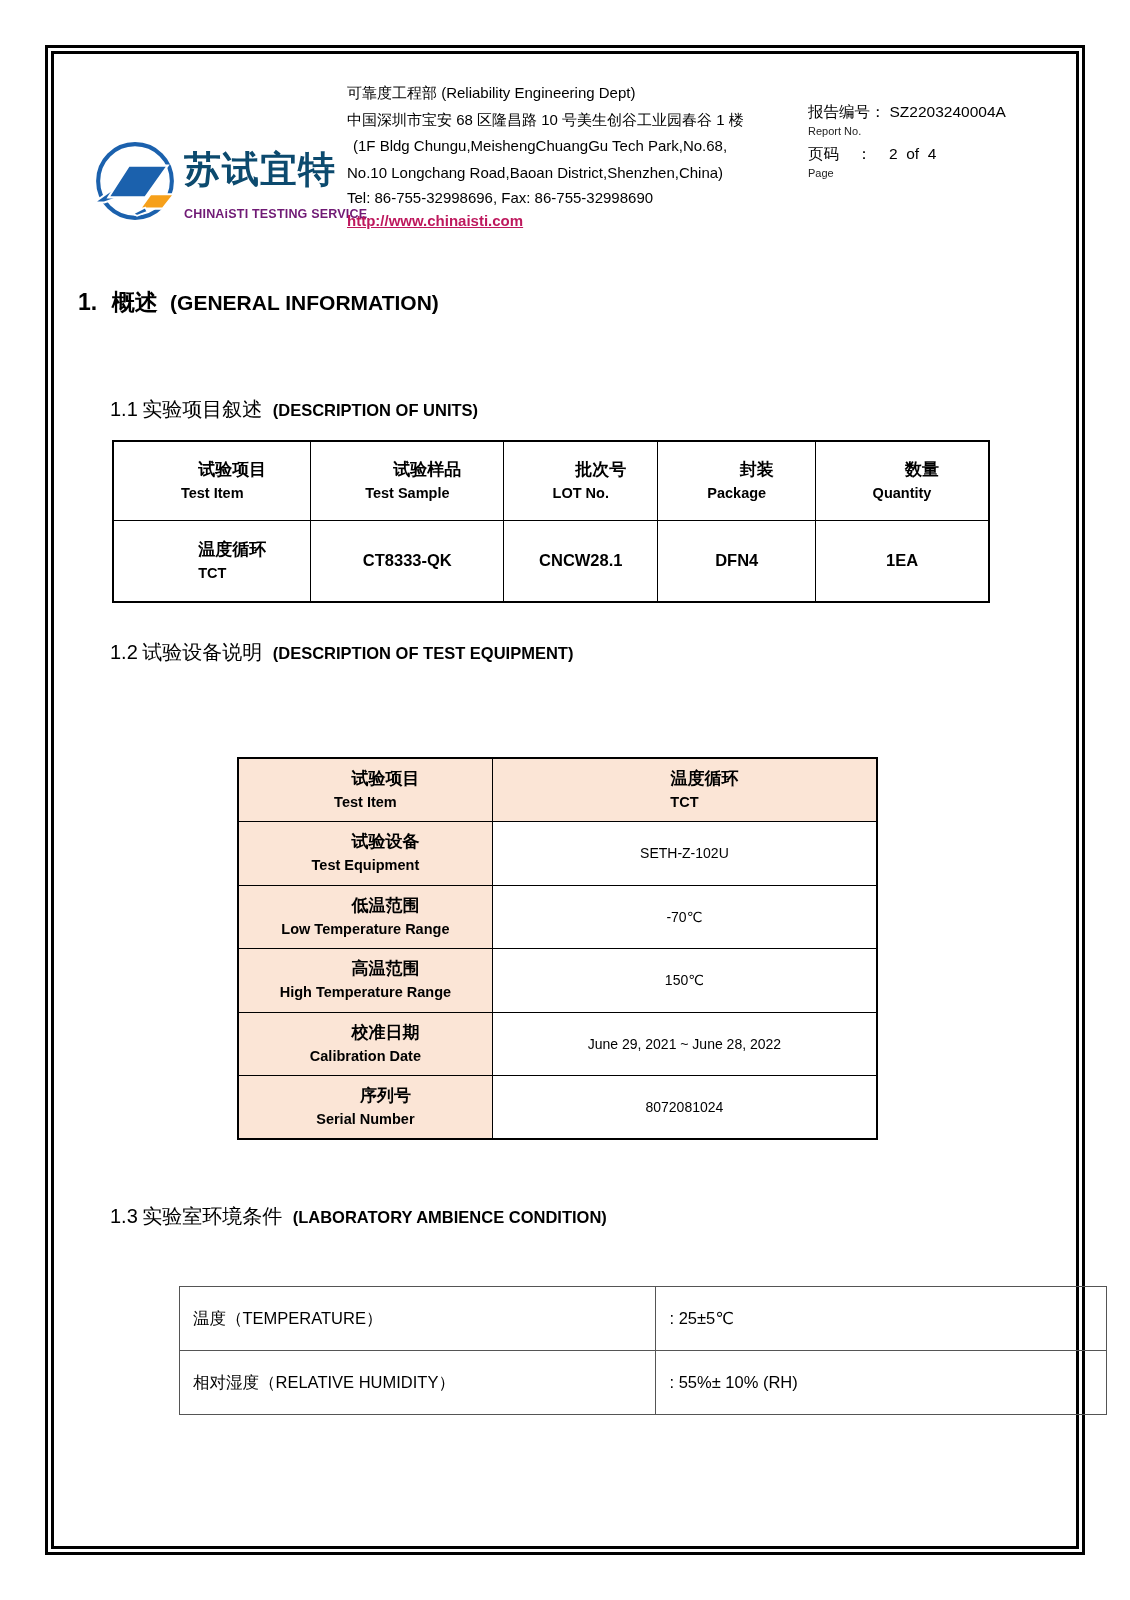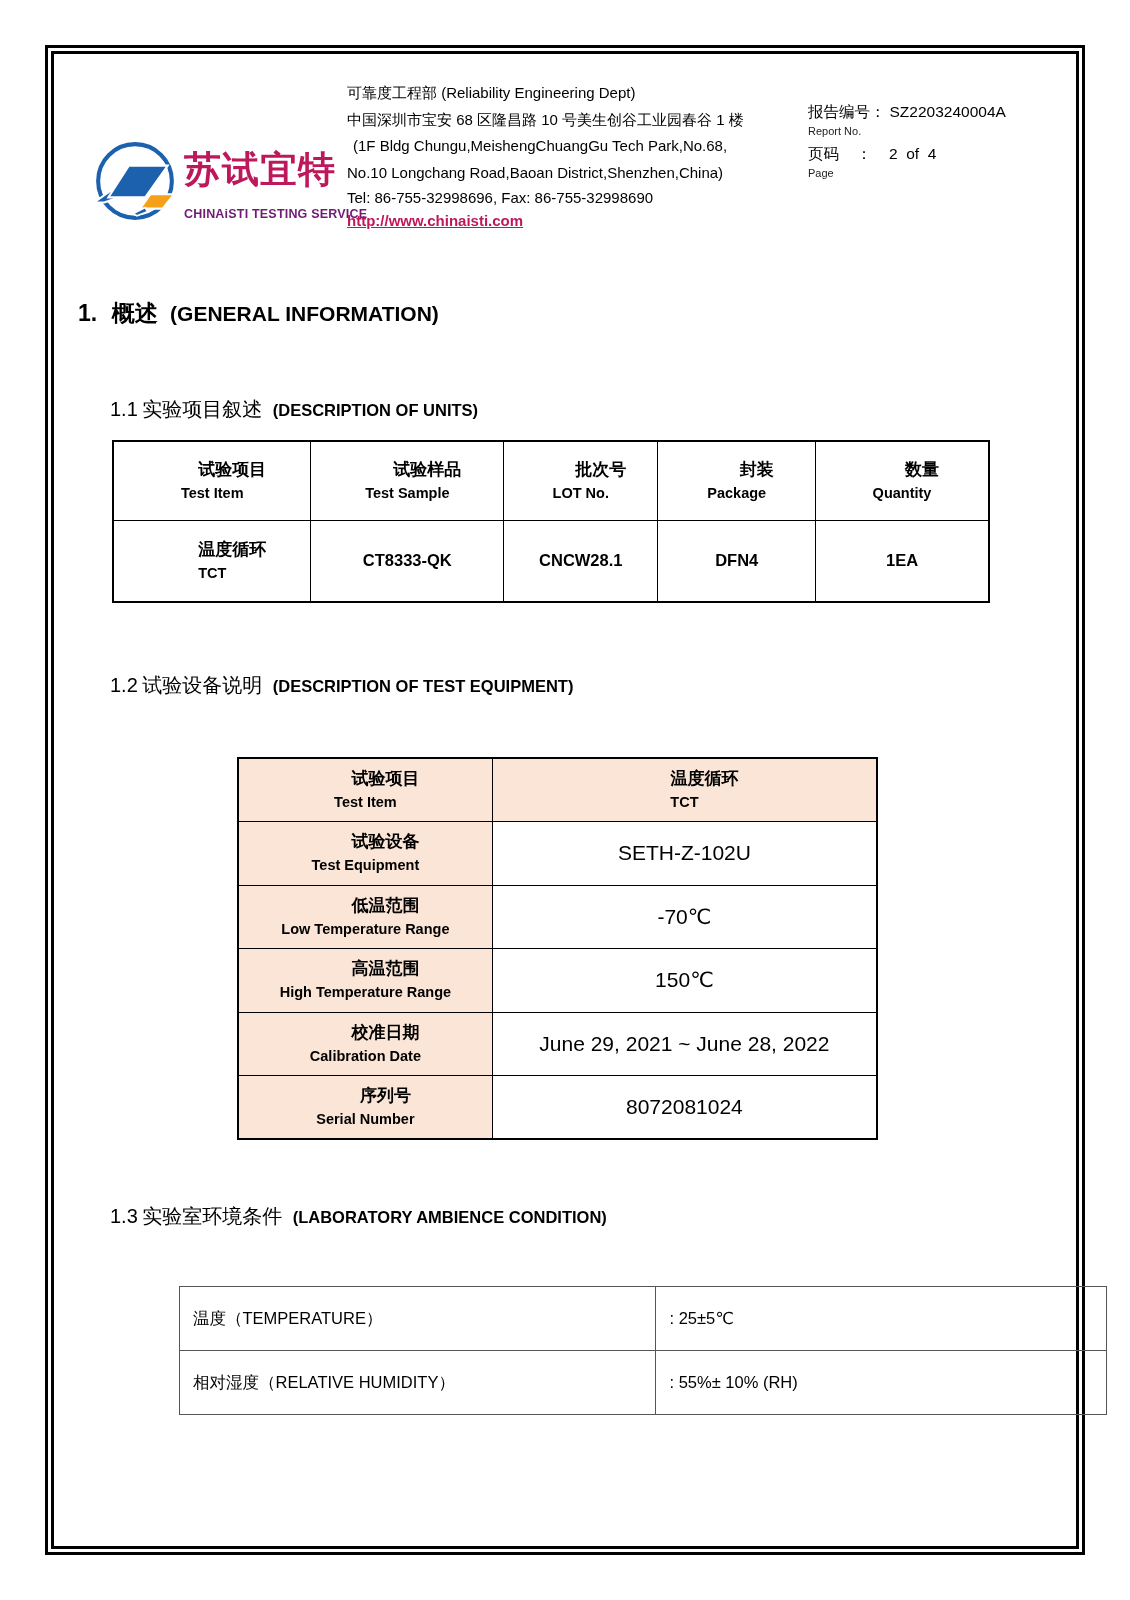--- a/index.html
+++ b/index.html
@@ -14,60 +14,60 @@
   
   .frame {
     left:45px; top:45px; width:1040px; height:1510px;
     border:3px solid #000;
     box-shadow: inset 0 0 0 3px #fff, inset 0 0 0 6px #000;
   }
 
   
   .emblem { left:92px; top:138px; width:86px; height:86px; }
   .logo-text { left:184px; top:150px; }
-  .brand-cn { font-size:37px; font-weight:bold; color:#be185d; letter-spacing:1px; line-height:40px; }
+  .brand-cn { font-size:37px; font-weight:bold; color:#0c4a6e; letter-spacing:1px; line-height:40px; }
   .brand-en { font-size:12.5px; font-weight:bold; color:#701a75; letter-spacing:0.2px; margin-top:17px; }
 
   
   .company { left:347px; top:80px; width:680px; font-size:15px; line-height:26.5px; }
   .company .bold { font-weight:bold; white-space:nowrap; }
   .company .site a, .company .site span {
     font-weight:bold; color:#be185d; text-decoration:underline;
   }
 
   
   .meta { left:808px; top:102px; font-size:15.5px; }
   .meta .small { font-size:11px; color:#222; margin-top:2px; }
   .meta .pre { white-space:pre; }
   .meta .row2 { margin-top:7px; }
 
   
-  .sec1 { left:78px; top:298px; }
+  .sec1 { left:78px; top:287px; }
   .sec1 .cn { font-size:23px; font-weight:bold; }
   .sec1 .en { font-size:21px; font-weight:bold; margin-left:8px; }
   .subsec .cn { font-size:20px; font-weight:normal; }
   .subsec .en { font-size:16.5px; font-weight:bold; margin-left:6px; }
   .s11 { left:110px; top:396px; }
-  .s12 { left:110px; top:672px; }
+  .s12 { left:110px; top:639px; }
   .s13 { left:110px; top:1203px; }
 
   
   table { border-collapse:collapse; table-layout:fixed; }
   .t-units { left:112px; top:440px; width:878px; border:2.5px solid #000; }
   .t-units th, .t-units td { border:1.5px solid #000; text-align:center; vertical-align:middle; }
   .t-units th { height:79px; }
   .t-units td { height:82px; }
   .cellcn { font-size:17px; font-weight:bold; line-height:24px;padding-left:40px; }
   .cellen { font-size:14.5px; font-weight:bold; line-height:22px; }
   .cellval { font-size:16.5px; font-weight:bold; }
 
   .t-equip { left:237px; top:757px; width:641px; border:2px solid #000; }
   .t-equip td { border:1.5px solid #000; text-align:center; vertical-align:middle; height:63.5px; }
   .peach { background:#FBE5D6; }
-  .t-equip .val { font-size:21px; font-weight:normal; }
+  .t-equip .val { font-size:14px; font-weight:normal; }
 
   .t-amb { left:179px; top:1286px; width:928px; border:1px solid #555; }
   .t-amb td { border:1px solid #555; height:64px; vertical-align:middle; text-align:left; font-size:16.5px; padding-left:13px; }
 </style>
 </head>
 <body>
 
 <div class="abs frame"></div>
 
 <div class="abs emblem">

